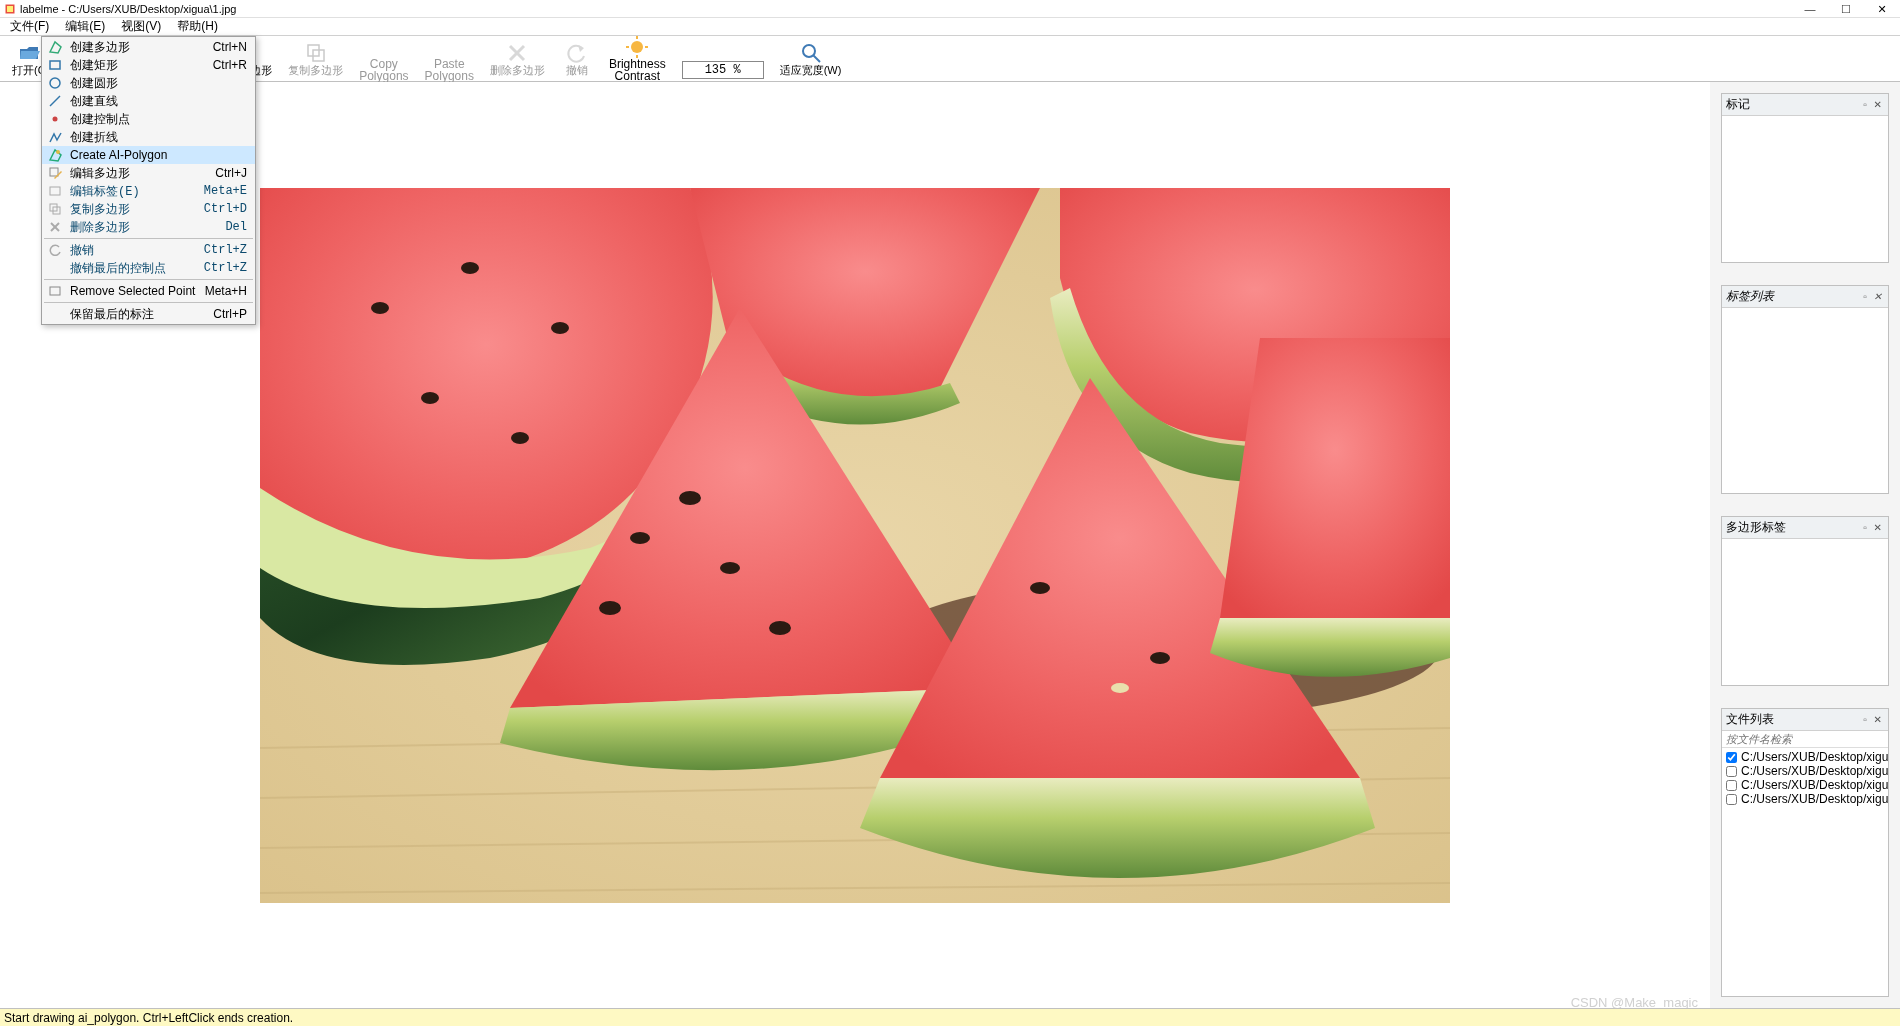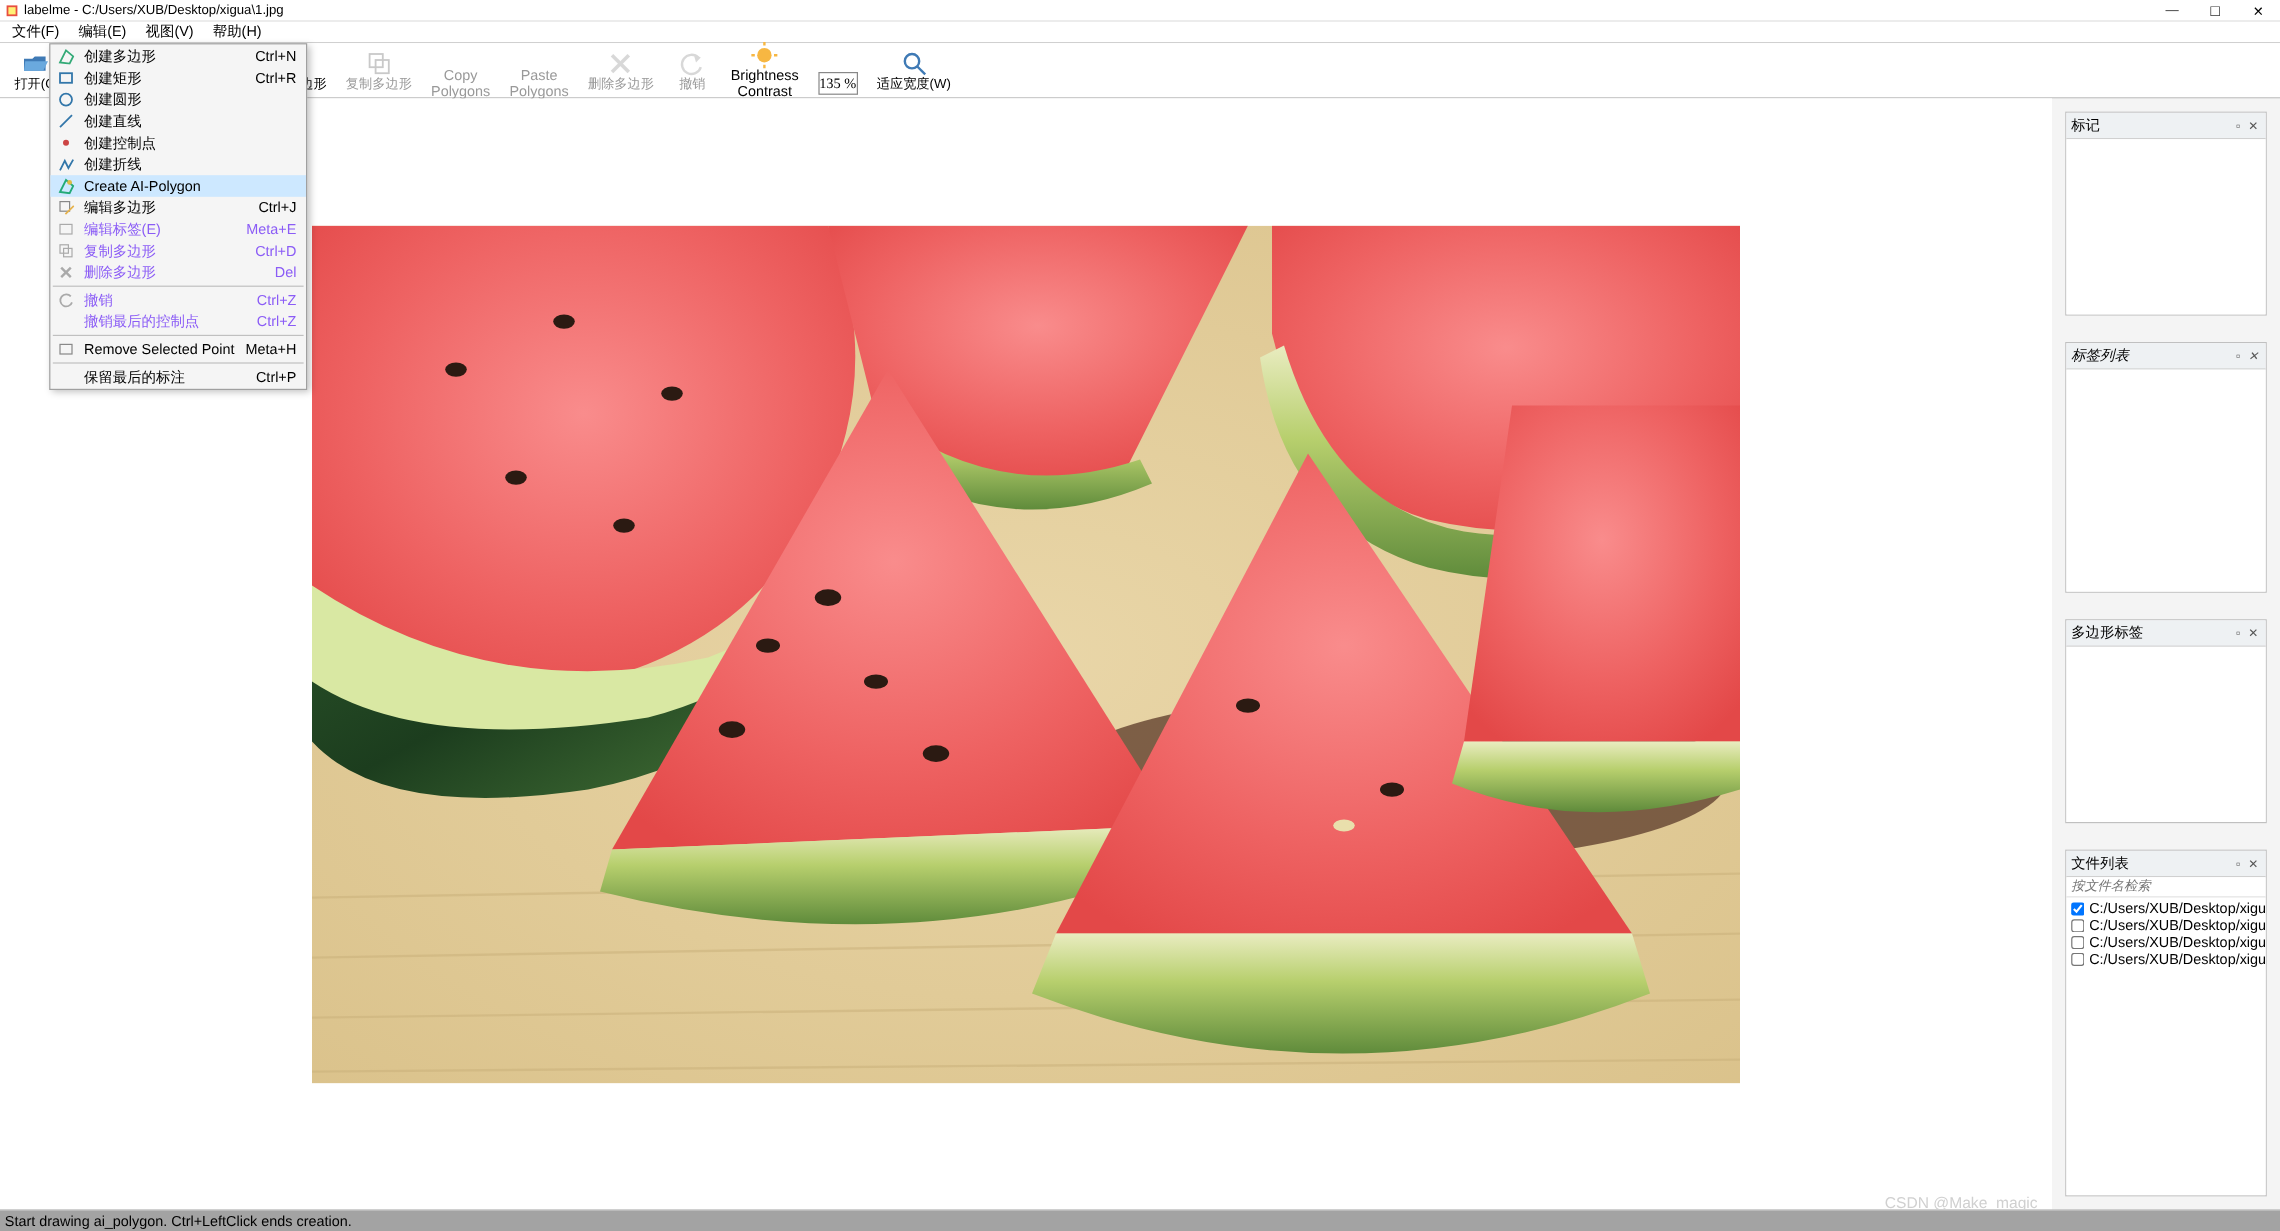--- a/index.html
+++ b/index.html
@@ -15,21 +15,21 @@
 
 .menubar { height: 18px; background: #fff; display: flex; align-items: center; padding: 0 2px; border-bottom: 1px solid #d0d0d0; font-size:12px;}
 .menubar .mitem { padding: 0 8px; color:#000; font-size:12px; }
 
 .toolbar { height: 46px; background: #fff; border-bottom: 1px solid #c0c0c0; display: flex; align-items: center; padding: 0 4px; position: relative; }
 .tool { display: flex; flex-direction: column; align-items: center; justify-content: center; padding: 2px 8px; min-width: 48px; color:#000; }
 .tool .ticon { height:22px; display:flex; align-items:center; justify-content:center;}
 .tool .tlabel { font-size:11px; color:#000; line-height:12px; text-align:center;}
 .tool.disabled .tlabel { color:#999; }
 .tool.disabled .ticon svg { opacity:.45; }
-.zoomval { border:1px solid #888; padding:1px 0; font-family:Liberation Serif, serif; font-size:12px; margin-bottom:2px;margin-top:36px;}
+.zoomval { border:1px solid #888; padding:1px 22px; font-family:Liberation Mono, monospace; font-size:12px; margin-bottom:2px;margin-top:36px;}
 .aisel { border:1px solid #888; padding:2px 8px; font-family:monospace; font-size:12px; width:160px; color:#555; position:relative; margin-bottom:14px;}
 .aisel:after{content:"▾"; position:absolute; right:4px; color:#555; font-size:10px;}
 .ailabel { position:absolute; top:28px; font-size:11px; }
 
 .workspace { display:flex; height: calc(100% - 18px - 18px - 46px - 18px); }
 .canvas-wrap { flex:1; display:flex; align-items:center; justify-content:center; background:#fff; overflow:hidden; position:relative;}
 .rightcol { width: 190px; display:flex; flex-direction:column; background:#f4f4f4;}
 .panel { border:1px solid #c0c0c0; margin:11px; background:#fff; display:flex; flex-direction:column;}
 .panel-hd { background:#eef1f3; font-size:11px; padding:2px 4px; display:flex; align-items:center; justify-content:space-between; border-bottom:1px solid #d0d0d0;}
 .panel-hd .ctl { font-size:10px; color:#555; letter-spacing:2px;}
@@ -37,29 +37,29 @@
 .panel.flags { height:170px;}
 .panel.labels { height:209px;font-style:italic;}
 .panel.polys { height:170px;}
 .panel.files { flex:1; }
 .files input.search { width:100%; border:none; border-bottom:1px solid #ddd; padding:2px 4px; font-size:11px; color:#888; font-style:italic;}
 .flist { padding:2px 2px;}
 .fitem { display:flex; align-items:center; gap:4px; padding:0 2px; font-size:11px; color:#000;}
 .fitem input[type=checkbox]{ width:11px; height:11px;}
 .fitem.active { }
 
-.statusbar { height:18px; border-top:1px solid #c0c0c0; display:flex; align-items:center; padding:0 4px; font-size:11px; color:#000; position:absolute; bottom:0; left:0; right:0; background:#a3a3a3;}
+.statusbar { height:18px; border-top:1px solid #c0c0c0; display:flex; align-items:center; padding:0 4px; font-size:11px; color:#000; position:absolute; bottom:0; left:0; right:0; background:#fef9c3;}
 
 .ctxmenu { position:absolute; left:41px; top:36px; width:215px; background:#f5f5f5; border:1px solid #a0a0a0; box-shadow:2px 2px 6px rgba(0,0,0,.25); z-index:50; padding:1px 0;}
 .ctxrow { display:flex; align-items:center; height:18px; padding:0 8px 0 4px; color:#000;}
 .ctxrow .cicon { width:18px; display:flex; align-items:center; justify-content:center;}
 .ctxrow .ctext { flex:1; margin-left:6px; font-size:12px;}
 .ctxrow .csc { color:#000; font-size:12px;}
 .ctxrow.hl { background:#cde8ff; }
-.ctxrow.dis .ctext, .ctxrow.dis .csc { color:#8b5cf6; }
+.ctxrow.dis .ctext, .ctxrow.dis .csc { color:#0c4a6e;font-family:Liberation Mono, monospace; }
 .ctxsep { height:1px; background:#c0c0c0; margin:2px 2px;}
 
 .canvas-img { width:1190px; height:715px; border-radius:0; overflow:hidden; position:relative;}
 .canvas-img svg { width:100%; height:100%; display:block;}
 
 .watermark { position:absolute; right:12px; bottom:-2px; font-size:13px; color:#d0d0d0; font-family:Arial; pointer-events:none; z-index:5;}
 </style>
 </head>
 <body>
 

